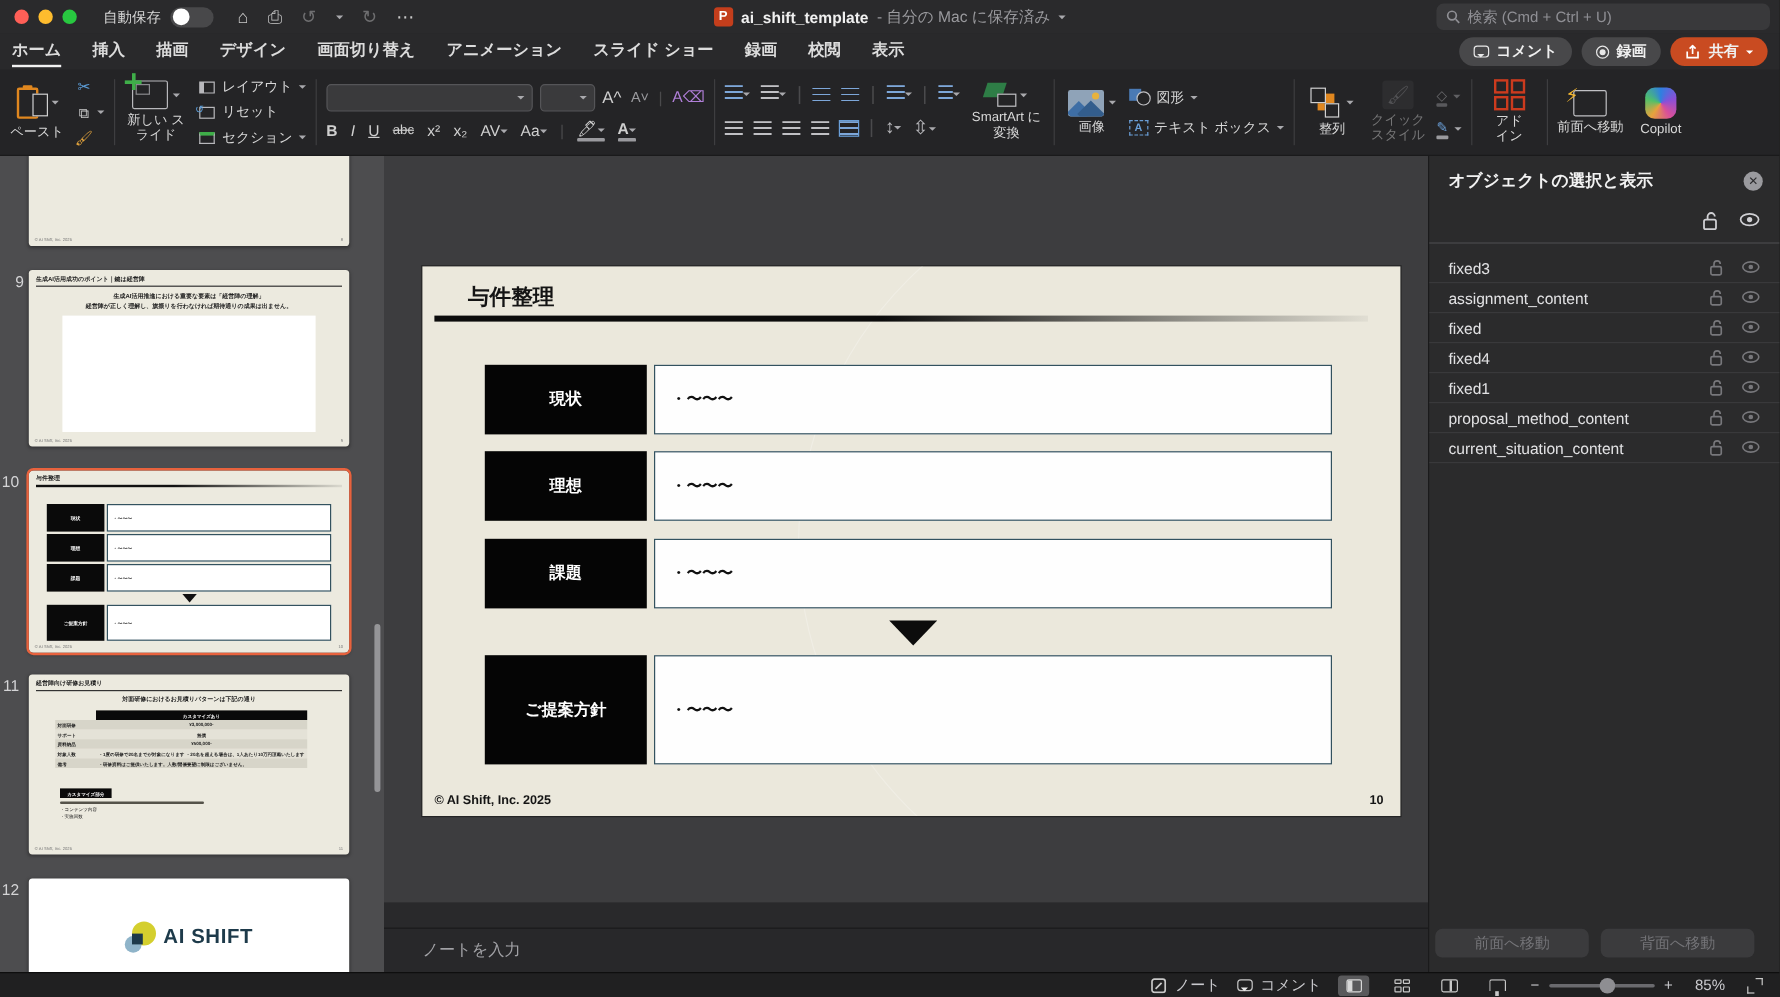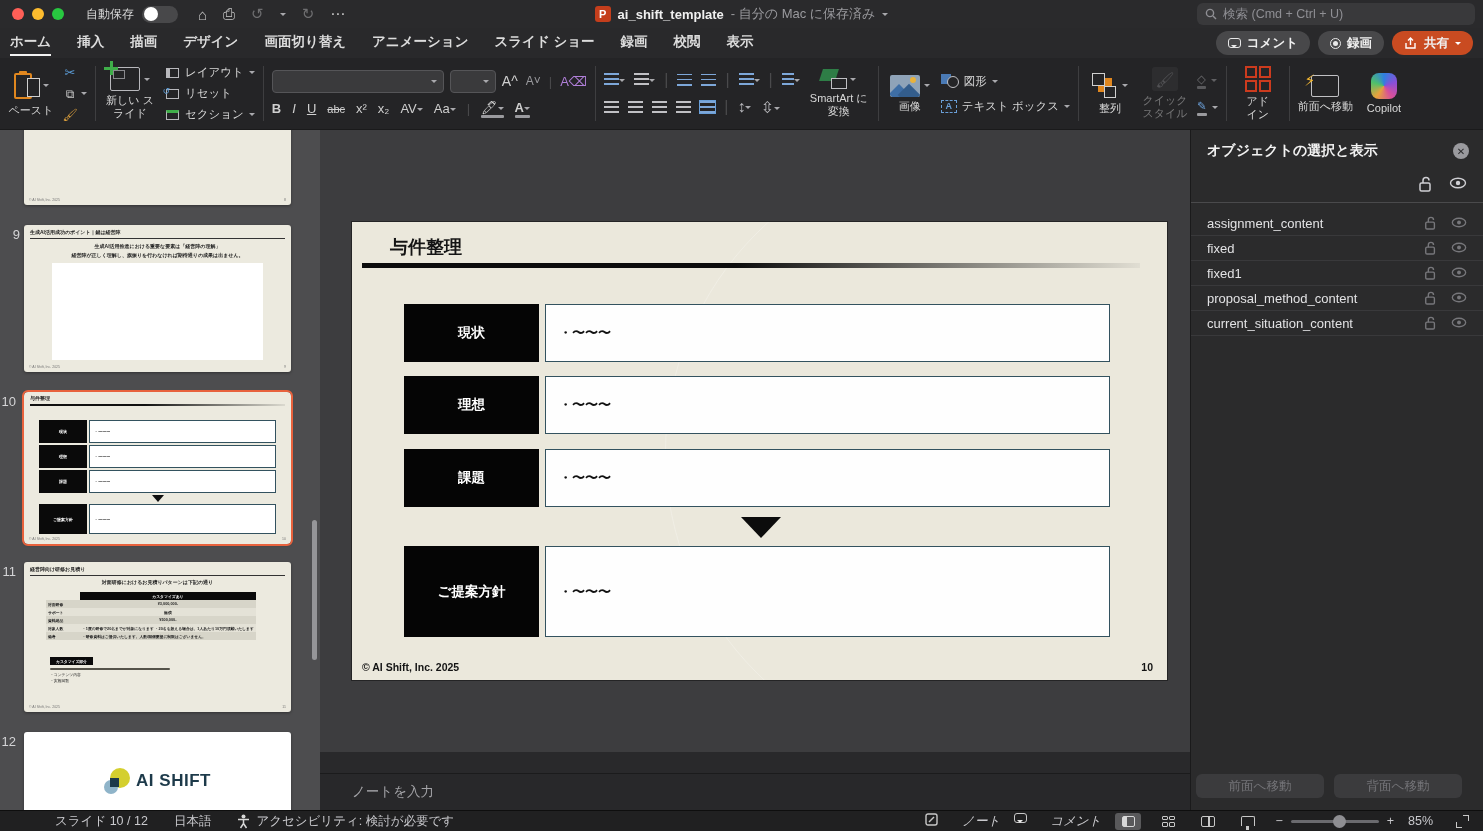--- a/index.html
+++ b/index.html
@@ -190,21 +190,21 @@
   .sp-buttons { position:absolute; left:0; right:16px; bottom:12px; display:flex; justify-content:center; gap:10px; }
   .sp-btn { width:128px; height:24px; border-radius:6px; background:#3b3b3d; color:#747478; font-size:12.5px;
     display:flex; align-items:center; justify-content:center; }
 
   
   .statusbar { position:absolute; left:0; top:810px; width:100%; height:21px; background:#202021;
     border-top:1px solid #0e0e0e; display:flex; align-items:center; color:#c9c9cd; font-size:12.5px; }
   .sb-left { display:flex; align-items:center; gap:26px; margin-left:55px; }
   .sb-acc { display:flex; align-items:center; gap:6px; }
   .sb-right { margin-left:auto; display:flex; align-items:center; gap:14px; margin-right:14px; }
-  .sb-group { display:flex; align-items:flex-start; gap:23px;font-style:italic; }
+  .sb-group { display:flex; align-items:center; gap:6px; }
   .viewbtn { width:26px; height:17px; border-radius:3px; display:flex; align-items:center; justify-content:center; }
   .viewbtn.sel { background:#59595b; }
   .vb-normal { width:13px; height:11px; border:1.5px solid #d8d8d8; border-radius:2px; position:relative; }
   .vb-normal::before{ content:""; position:absolute; left:0; top:0; bottom:0; width:4px; background:#d8d8d8; }
   .vb-grid { width:13px; height:11px; display:grid; grid-template-columns:1fr 1fr; gap:1.5px; }
   .vb-grid span{ border:1.2px solid #c8c8c8; border-radius:1px; }
   .vb-split { width:14px; height:11px; border:1.5px solid #c8c8c8; border-radius:2px; position:relative; }
   .vb-split::before{ content:""; position:absolute; left:50%; top:0; bottom:0; width:1.5px; background:#c8c8c8; }
   .vb-present { width:14px; height:10px; border:1.5px solid #c8c8c8; border-bottom:none; position:relative; border-radius:2px 2px 0 0; }
   .vb-present::after{ content:""; position:absolute; left:4px; bottom:-4px; width:3px; height:4px; background:#c8c8c8; }
@@ -641,20 +641,33 @@
           </svg>
         <svg class="eye" width="18" height="14" viewBox="0 0 18 14">
             <ellipse cx="9" cy="7" rx="7.5" ry="4.8" fill="none" stroke="#cfcfd3" stroke-width="1.4"></ellipse>
             <circle cx="9" cy="7" r="2.2" fill="#cfcfd3"></circle>
           </svg>
       </div>
       <div class="sp-sep"></div>
       <div class="sp-list" style="margin-top:8px;">
 
         <div class="sp-item">
+            <span class="sp-name">fixed3</span>
+            <span class="sp-icons">
+              <svg class="lock" width="13" height="14" viewBox="0 0 15 16">
+                <rect x="2" y="7" width="10" height="8" rx="1.5" fill="none" stroke="#77777b" stroke-width="1.6"></rect>
+                <path d="M5 7V4.5A3 3 0 0 1 11 4.5" fill="none" stroke="#77777b" stroke-width="1.6"></path>
+              </svg>
+              <svg class="eye" width="16" height="13" viewBox="0 0 18 14">
+                <ellipse cx="9" cy="7" rx="7.5" ry="4.8" fill="none" stroke="#77777b" stroke-width="1.5"></ellipse>
+                <circle cx="9" cy="7" r="2.2" fill="#77777b"></circle>
+              </svg>
+            </span>
+          </div>
+        <div class="sp-item">
             <span class="sp-name">assignment_content</span>
             <span class="sp-icons">
               <svg class="lock" width="13" height="14" viewBox="0 0 15 16">
                 <rect x="2" y="7" width="10" height="8" rx="1.5" fill="none" stroke="#77777b" stroke-width="1.6"></rect>
                 <path d="M5 7V4.5A3 3 0 0 1 11 4.5" fill="none" stroke="#77777b" stroke-width="1.6"></path>
               </svg>
               <svg class="eye" width="16" height="13" viewBox="0 0 18 14">
                 <ellipse cx="9" cy="7" rx="7.5" ry="4.8" fill="none" stroke="#77777b" stroke-width="1.5"></ellipse>
                 <circle cx="9" cy="7" r="2.2" fill="#77777b"></circle>
               </svg>
@@ -667,20 +680,33 @@
                 <rect x="2" y="7" width="10" height="8" rx="1.5" fill="none" stroke="#77777b" stroke-width="1.6"></rect>
                 <path d="M5 7V4.5A3 3 0 0 1 11 4.5" fill="none" stroke="#77777b" stroke-width="1.6"></path>
               </svg>
               <svg class="eye" width="16" height="13" viewBox="0 0 18 14">
                 <ellipse cx="9" cy="7" rx="7.5" ry="4.8" fill="none" stroke="#77777b" stroke-width="1.5"></ellipse>
                 <circle cx="9" cy="7" r="2.2" fill="#77777b"></circle>
               </svg>
             </span>
           </div>
         <div class="sp-item">
+            <span class="sp-name">fixed4</span>
+            <span class="sp-icons">
+              <svg class="lock" width="13" height="14" viewBox="0 0 15 16">
+                <rect x="2" y="7" width="10" height="8" rx="1.5" fill="none" stroke="#77777b" stroke-width="1.6"></rect>
+                <path d="M5 7V4.5A3 3 0 0 1 11 4.5" fill="none" stroke="#77777b" stroke-width="1.6"></path>
+              </svg>
+              <svg class="eye" width="16" height="13" viewBox="0 0 18 14">
+                <ellipse cx="9" cy="7" rx="7.5" ry="4.8" fill="none" stroke="#77777b" stroke-width="1.5"></ellipse>
+                <circle cx="9" cy="7" r="2.2" fill="#77777b"></circle>
+              </svg>
+            </span>
+          </div>
+        <div class="sp-item">
             <span class="sp-name">fixed1</span>
             <span class="sp-icons">
               <svg class="lock" width="13" height="14" viewBox="0 0 15 16">
                 <rect x="2" y="7" width="10" height="8" rx="1.5" fill="none" stroke="#77777b" stroke-width="1.6"></rect>
                 <path d="M5 7V4.5A3 3 0 0 1 11 4.5" fill="none" stroke="#77777b" stroke-width="1.6"></path>
               </svg>
               <svg class="eye" width="16" height="13" viewBox="0 0 18 14">
                 <ellipse cx="9" cy="7" rx="7.5" ry="4.8" fill="none" stroke="#77777b" stroke-width="1.5"></ellipse>
                 <circle cx="9" cy="7" r="2.2" fill="#77777b"></circle>
               </svg>
@@ -714,31 +740,20 @@
           </div>
       </div>
       <div class="sp-buttons">
         <span class="sp-btn">前面へ移動</span>
         <span class="sp-btn">背面へ移動</span>
       </div>
     </div>
   </div>
 
   <div class="statusbar">
-    <div class="sb-left">
-      <span>スライド 10 / 12</span>
-      <span>日本語</span>
-      <span class="sb-acc">
-        <svg width="13" height="15" viewBox="0 0 13 15">
-            <circle cx="6.5" cy="2.5" r="2" fill="#d8d8d8"></circle>
-            <path d="M1 5.5h11M6.5 5.5v4M6.5 9.5L3.5 14M6.5 9.5L9.5 14" stroke="#d8d8d8" stroke-width="1.5" fill="none"></path>
-          </svg>
-        <span>アクセシビリティ: 検討が必要です</span>
-      </span>
-    </div>
     <div class="sb-right">
       <span class="sb-group">
         <svg width="14" height="13" viewBox="0 0 14 13">
             <rect x="1" y="1" width="11" height="11" rx="2" fill="none" stroke="#c8c8c8" stroke-width="1.4"></rect>
             <path d="M4 9l5-5" stroke="#c8c8c8" stroke-width="1.4"></path>
           </svg>
         <span>ノート</span>
       </span>
       <span class="sb-group">
         <span class="spk" style="border-color:#c8c8c8;"></span>
@@ -761,18 +776,18 @@
       <span class="viewbtn">
           <span class="vb-present"></span>
         </span>
       <span class="zoomctl">
         <span>−</span>
         <span class="z-track">
             <span class="z-thumb"></span>
           </span>
         <span>+</span>
       </span>
-      <span style="width:34px;text-align:left;">85%</span>
+      <span style="width:34px;text-align:center;">85%</span>
       <span class="expand-ic"></span>
     </div>
   </div>
 
 </div>
 
 </body></html>

